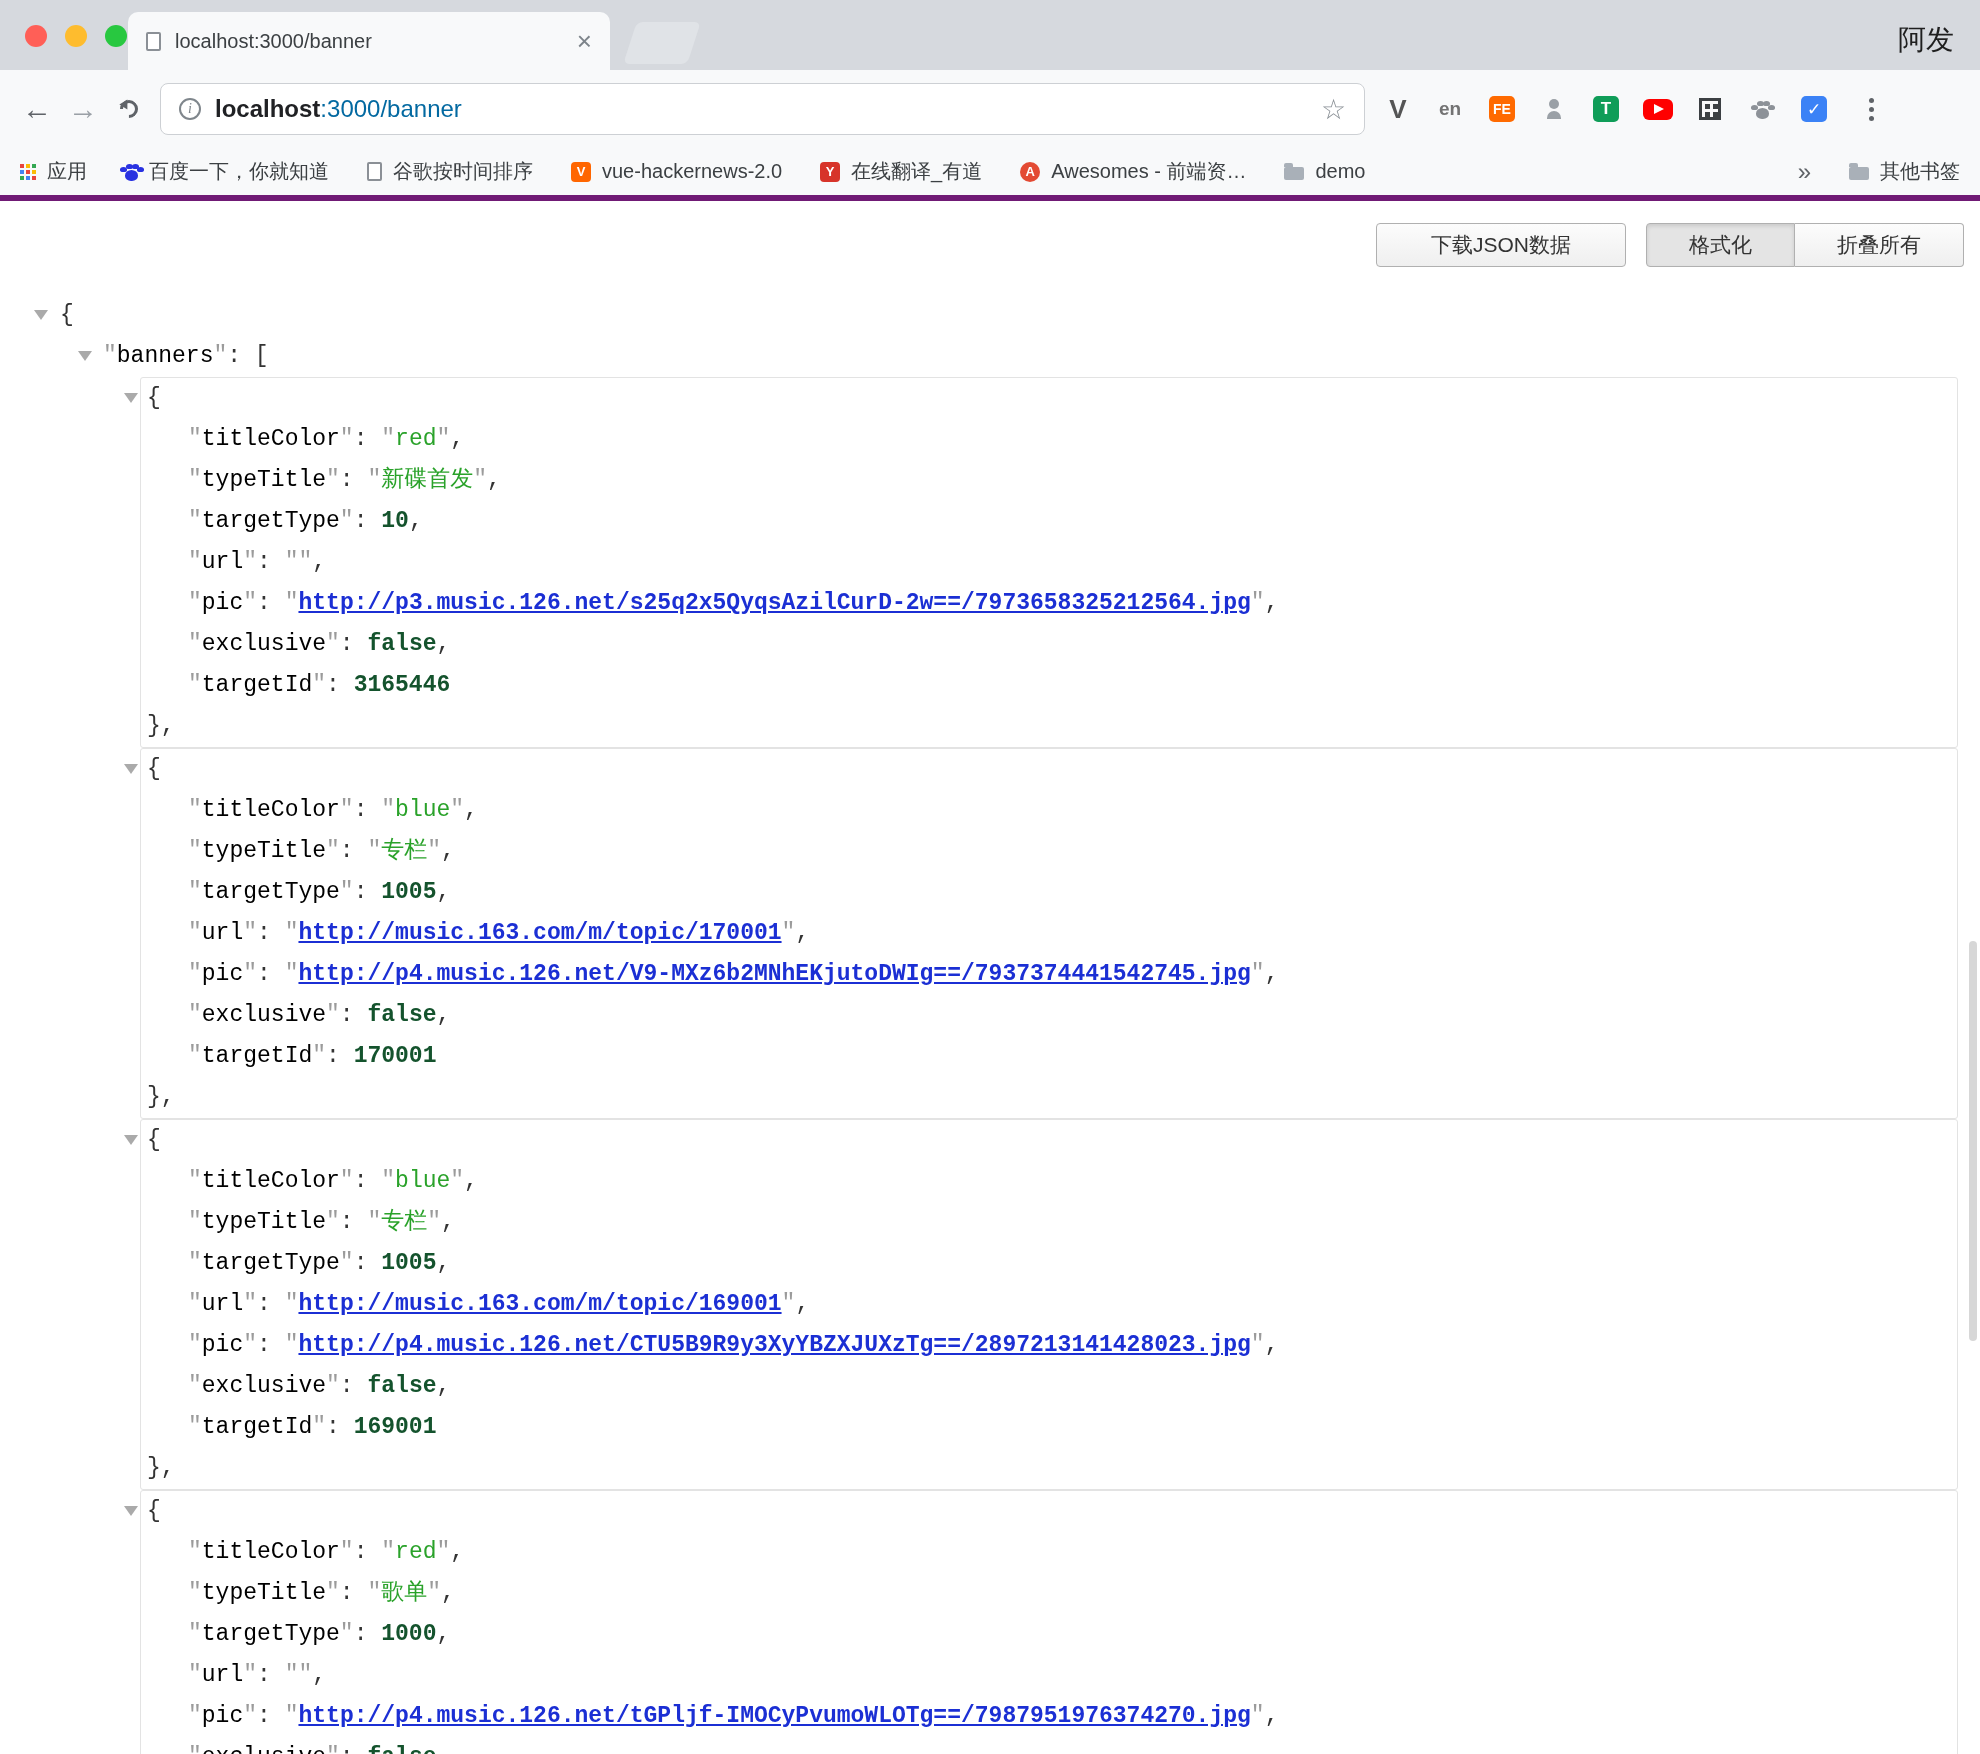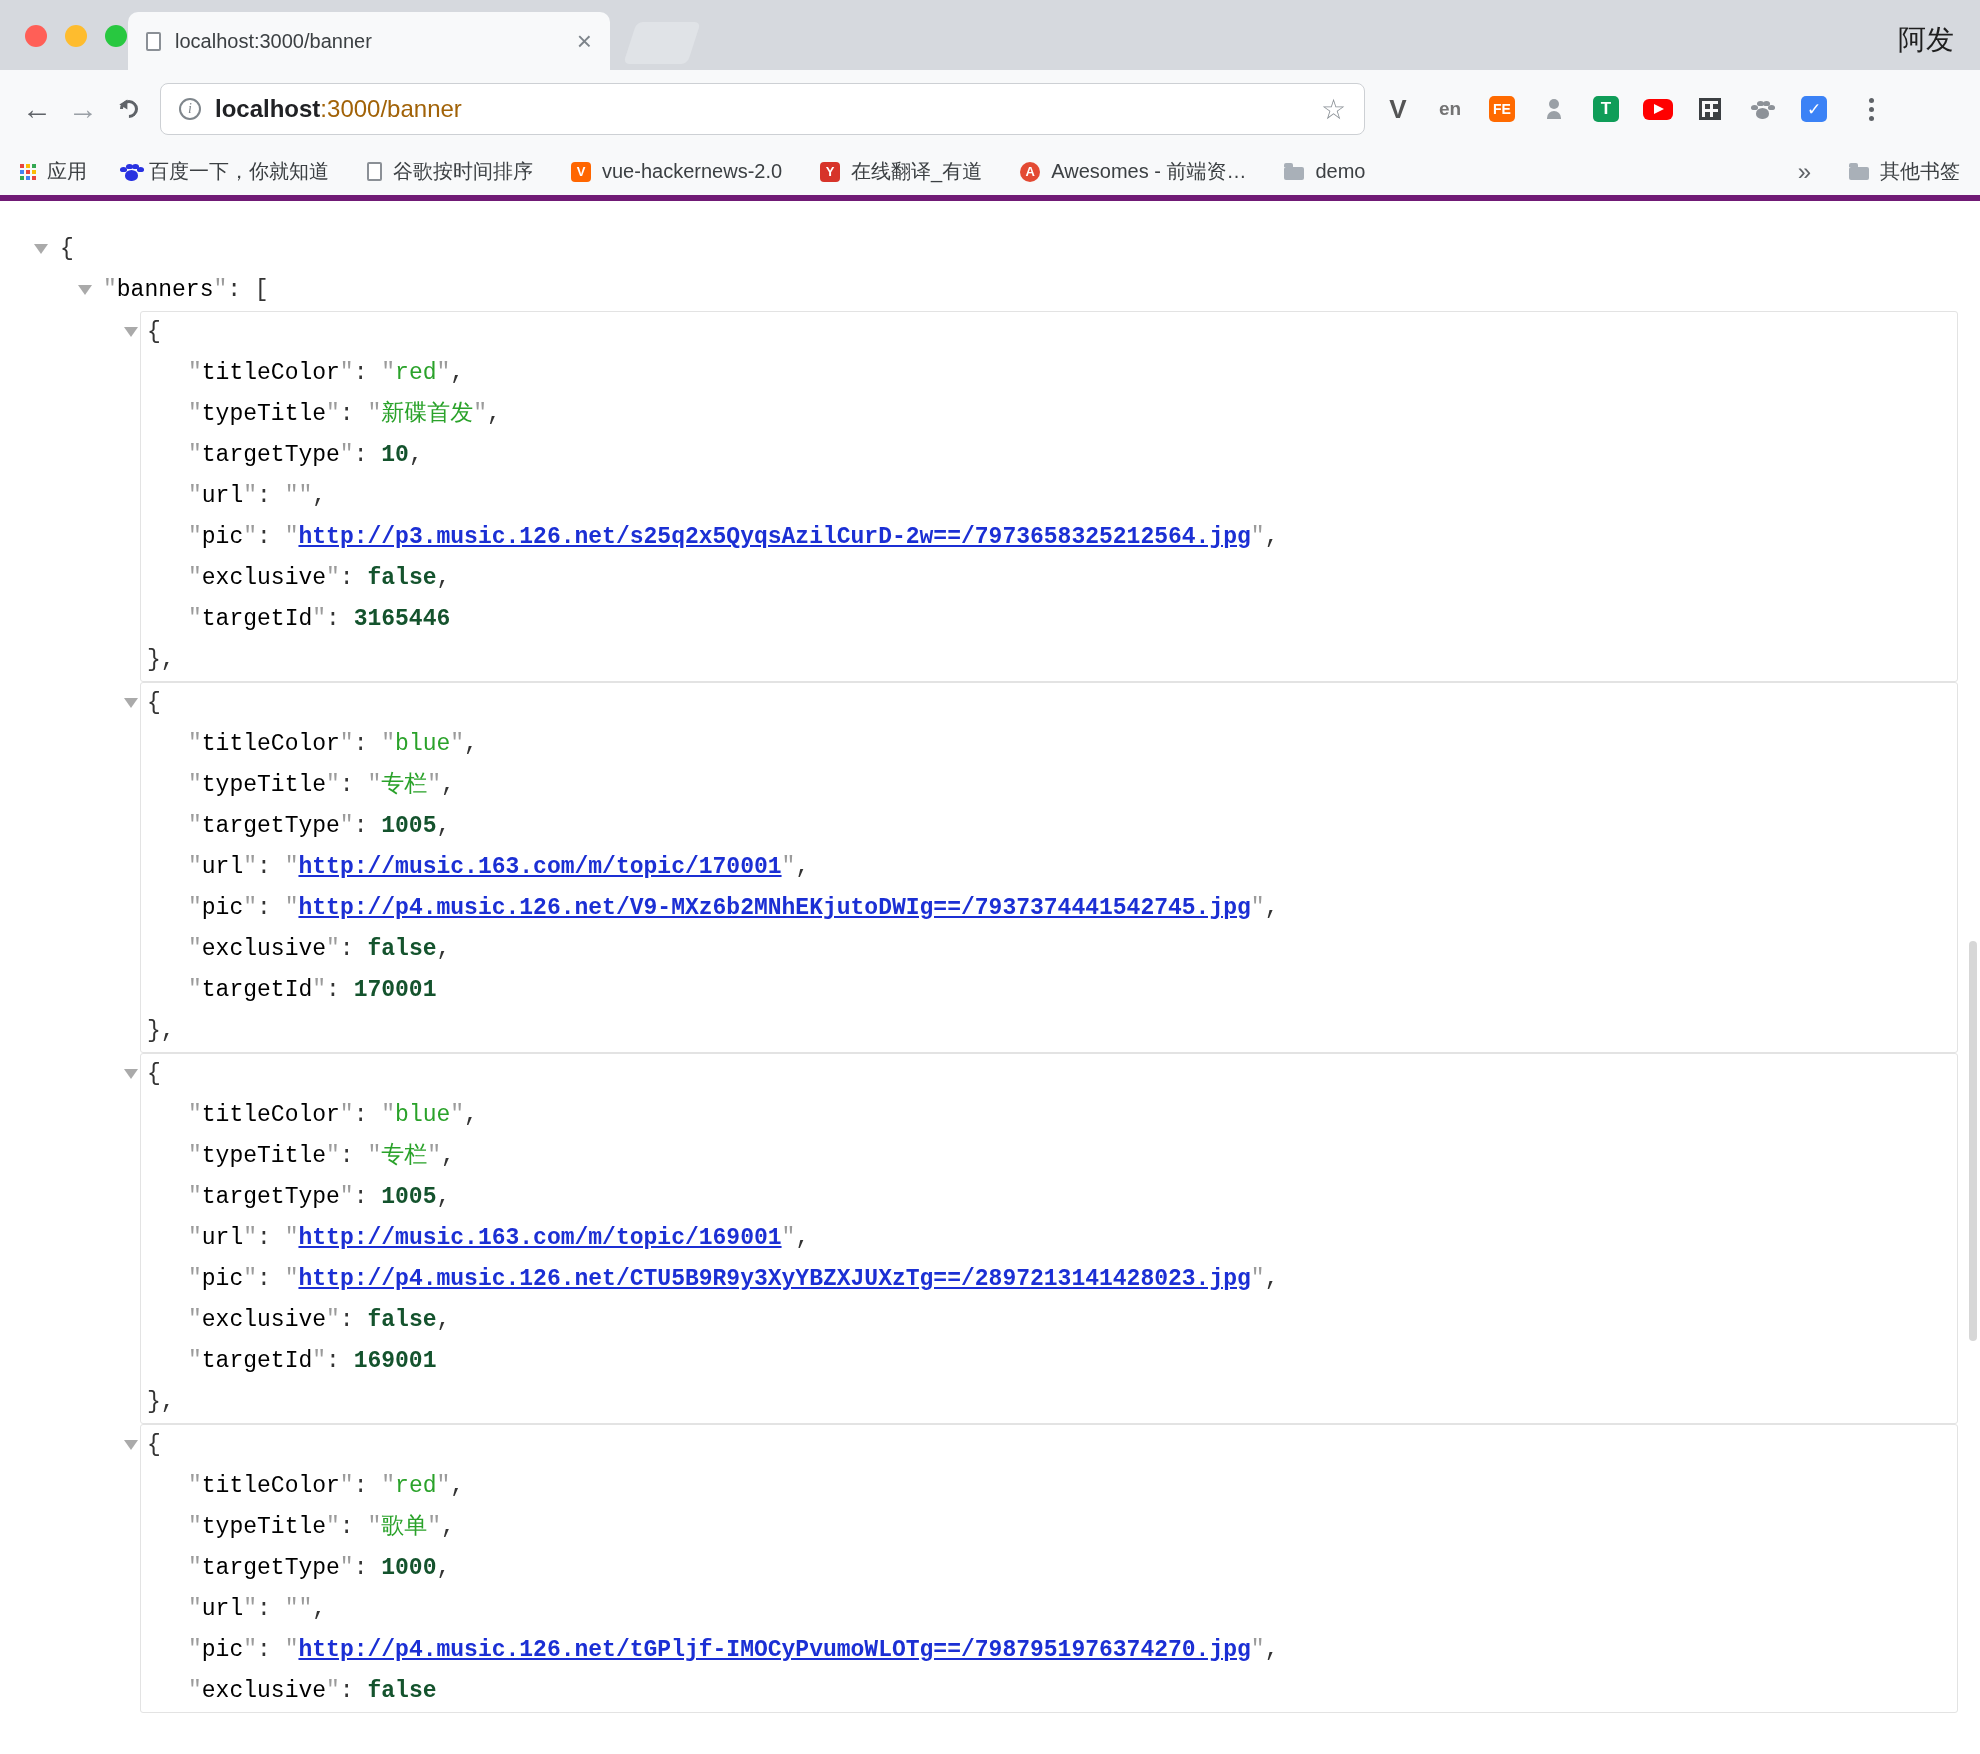--- a/index.html
+++ b/index.html
@@ -30,21 +30,21 @@
                  border-left-color:transparent; transform:rotate(-45deg); }
   .reload-icon::after { content:''; position:absolute; top:-8px; left:-3px; border:5px solid transparent;
                  border-right:8px solid #5f6368; transform:rotate(45deg); }
   .urlbar { margin-left:8px; width:1205px; height:52px; background:#fff; border:1px solid #cdd0d4;
             border-radius:8px; display:flex; align-items:center; padding:0 18px; }
   .info-icon { width:22px; height:22px; border:2px solid #7f868c; border-radius:50%; color:#7f868c;
                font-size:14px; font-family:"Liberation Serif", serif; font-style:italic;
                display:flex; align-items:center; justify-content:center; flex:0 0 auto; cursor:pointer; }
   .url-text { margin-left:14px; font-size:24px; white-space:nowrap; }
   .url-text .host { color:#202124; font-weight:bold; }
-  .url-text .rest { color:#a16207; }
+  .url-text .rest { color:#0369a1; }
   .star { margin-left:auto; font-size:28px; color:#8a9096; cursor:pointer; }
   .ext-row { display:flex; align-items:center; gap:22px; margin-left:18px; }
   .ext { width:30px; height:30px; display:flex; align-items:center; justify-content:center; cursor:pointer; }
   .vim-icon { font-size:26px; font-weight:bold; color:#555; }
   .tr-icon { font-size:19px; font-weight:bold; color:#737373; }
   .fe-icon { width:26px; height:26px; border-radius:5px; background:#ff6a00; color:#fff; font-weight:bold;
              font-size:14px; display:flex; align-items:center; justify-content:center; }
   .people-icon { position:relative; width:14px; height:8px; border-radius:7px 7px 0 0; background:#9aa0a6; margin-top:12px; }
   .people-icon::before { content:''; position:absolute; top:-12px; left:2px; width:10px; height:10px; border-radius:50%; background:#9aa0a6; }
   .tm-icon { width:26px; height:26px; border-radius:5px; background:#0f9d58; color:#fff; font-weight:bold;
@@ -214,20 +214,27 @@
         <span>demo</span>
       </span>
     <span class="bm-overflow">»</span>
     <span class="bm">
         <span class="folder-icon"></span>
         <span>其他书签</span>
       </span>
   </div>
 
   <div class="content">
+    <div class="fe-toolbar">
+      <button class="fe-btn download">下载JSON数据</button>
+      <div class="btn-group">
+        <button class="fe-btn active">格式化</button>
+        <button class="fe-btn">折叠所有</button>
+      </div>
+    </div>
     <div id="json-tree" class="json-tree">
         <div class="jline ind-root"><span class="tri tri-root"></span><span class="punc">{</span></div>
         <div class="jline ind-arr"><span class="tri tri-arr"></span><span class="q">"</span><span class="key">banners</span><span class="q">"</span><span class="punc">: [</span></div>
         <div class="obj-box">
           <div class="jline ind-brace"><span class="tri tri-obj"></span><span class="punc">{</span></div>
           <div class="jline ind-field"><span class="q">"</span><span class="key">titleColor</span><span class="q">"</span><span class="punc">: </span><span class="q">"</span><span class="str">red</span><span class="q">"</span><span class="punc">,</span></div>
           <div class="jline ind-field"><span class="q">"</span><span class="key">typeTitle</span><span class="q">"</span><span class="punc">: </span><span class="q">"</span><span class="str">新碟首发</span><span class="q">"</span><span class="punc">,</span></div>
           <div class="jline ind-field"><span class="q">"</span><span class="key">targetType</span><span class="q">"</span><span class="punc">: </span><span class="num">10</span><span class="punc">,</span></div>
           <div class="jline ind-field"><span class="q">"</span><span class="key">url</span><span class="q">"</span><span class="punc">: </span><span class="q">"</span><span class="str"></span><span class="q">"</span><span class="punc">,</span></div>
           <div class="jline ind-field"><span class="q">"</span><span class="key">pic</span><span class="q">"</span><span class="punc">: </span><span class="q">"</span><a class="jlink">http://p3.music.126.net/s25q2x5QyqsAzilCurD-2w==/7973658325212564.jpg</a><span class="q">"</span><span class="punc">,</span></div>

